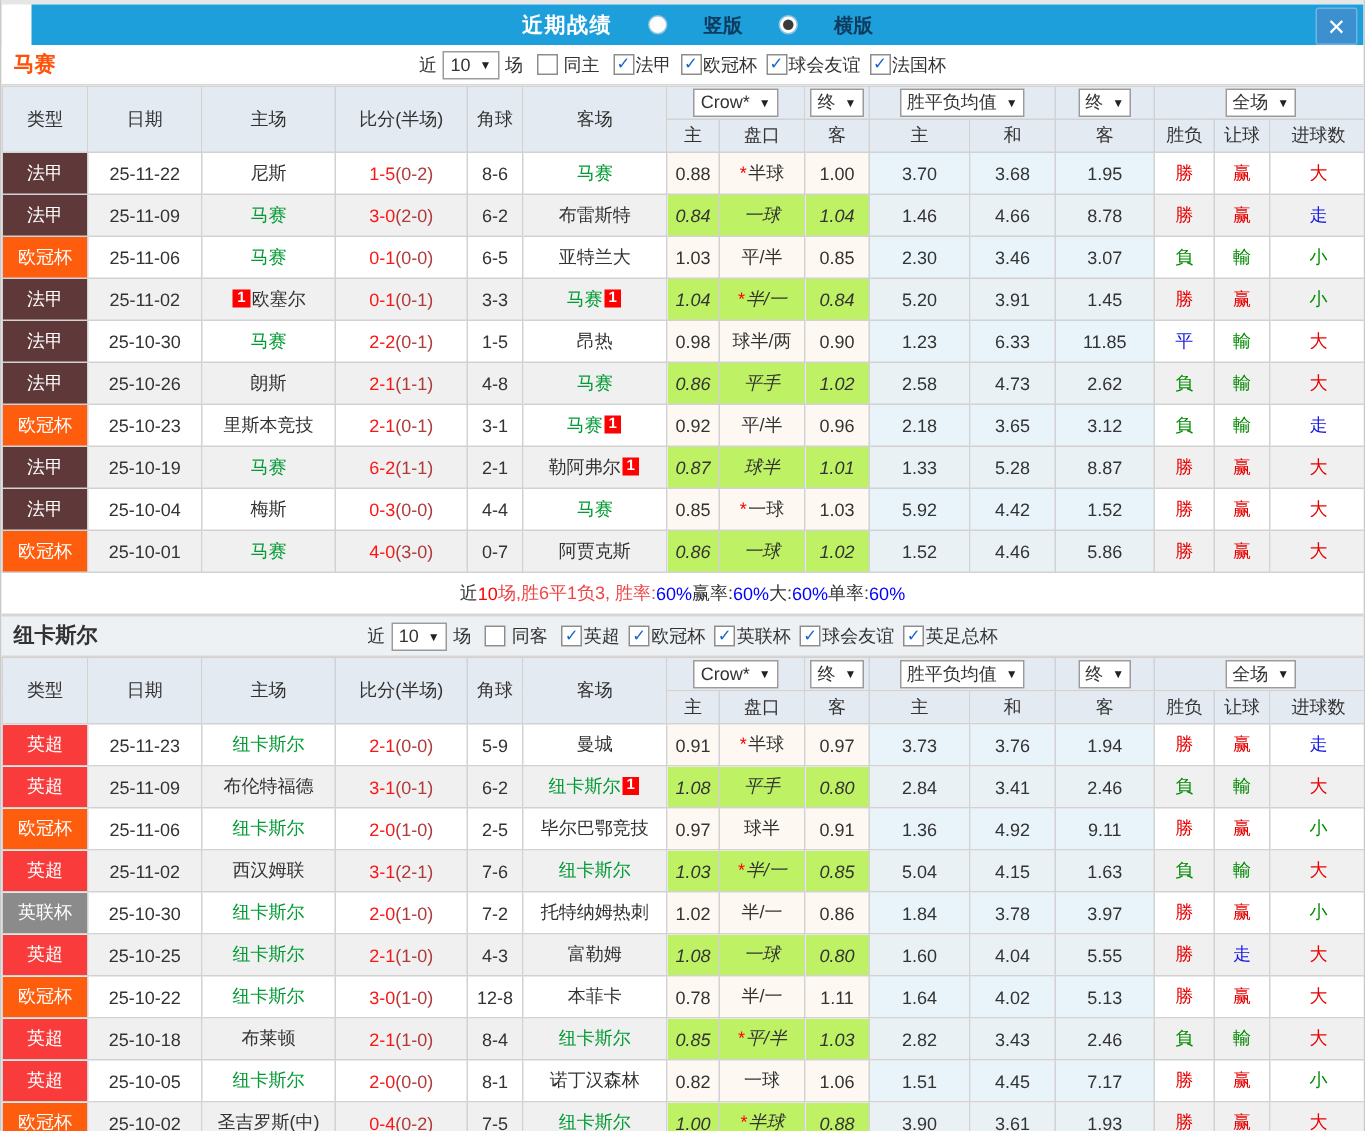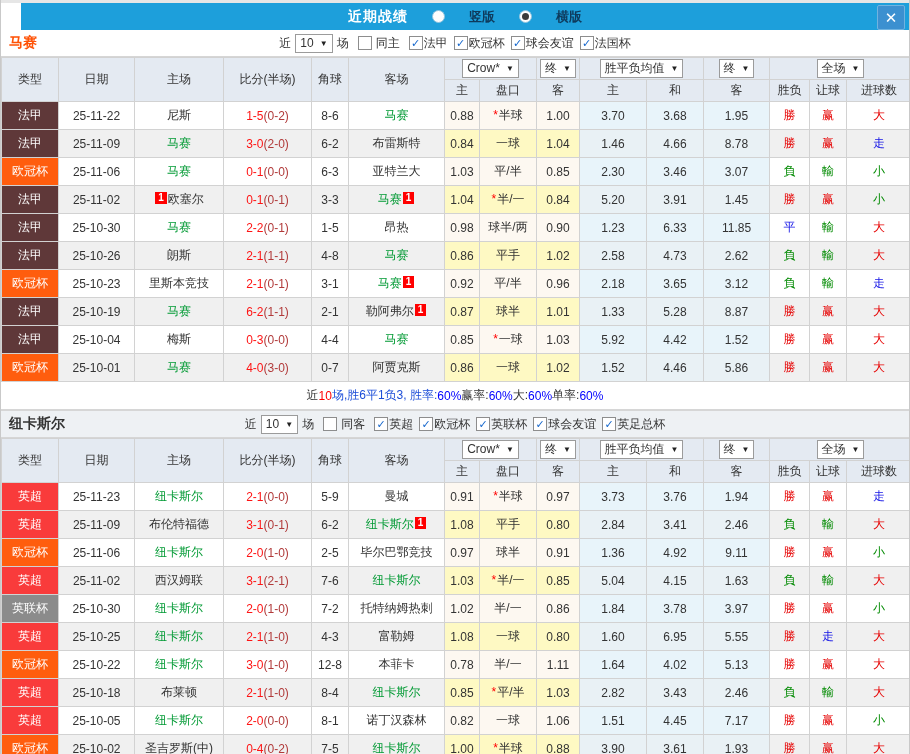--- a/index.html
+++ b/index.html
@@ -20,21 +20,21 @@
   .select-box{display:inline-flex;align-items:center;gap:6px;border:1px solid #9b9b9b;background:#fff;padding:1px 4px;font-size:12px;height:15px;line-height:15px;cursor:pointer;}
   .caret{font-size:8px;color:#222;}
   .checkbox{width:12px;height:12px;border:1px solid #8d8d8d;background:#fff;display:inline-flex;align-items:center;justify-content:center;font-size:11px;font-weight:bold;color:#1466cc;line-height:1;cursor:pointer;margin-left:5px;}
   table{border-collapse:collapse;table-layout:fixed;width:910px;font-size:12px;}
   th,td{border:1px solid #d2d2d2;text-align:center;overflow:hidden;white-space:nowrap;padding:0;}
   thead th{background:#e4eaf2;font-weight:normal;color:#333;height:21px;}
   tbody td{height:27px;color:#333;background:#fff;}
   tr.alt td{background:#f0f0f0;}
   td.type{color:#fff;}
   td.ah{background:#fdf8f1;}
-  tr.alt td.ah{background:#fef9c3;}
+  tr.alt td.ah{background:#bef264;font-style:italic;}
   td.eu{background:#e8f4fa;}
   tr.alt td.eu{background:#e9f1f5;}
   .c-red{color:#e60000;}
   .c-green{color:#008a00;}
   .c-blue{color:#1414e6;}
   .score-main{color:#ff1414;}
   .score-half{color:#b13a3a;}
   .team-green{color:#029a34;}
   .star{color:#ff0000;margin-right:1px;}
   .badge1{display:inline-block;background:#ff0000;color:#fff;font-size:10px;line-height:12px;padding:0 3px;font-weight:bold;margin:0 1px;vertical-align:2px;}
@@ -181,21 +181,21 @@
           <td class="eu">8.78</td>
           <td class="c-red">勝</td>
           <td class="c-red">赢</td>
           <td class="c-blue">走</td>
         </tr>
         <tr>
           <td class="type" style="background: rgb(255, 93, 14);">欧冠杯</td>
           <td>25-11-06</td>
           <td><span class="team-green">马赛</span></td>
           <td><span class="score-main">0-1</span><span class="score-half">(0-0)</span></td>
-          <td>6-3</td>
+          <td>6-5</td>
           <td><span class="">亚特兰大</span></td>
           <td class="ah">1.03</td>
           <td class="ah">平/半</td>
           <td class="ah">0.85</td>
           <td class="eu">2.30</td>
           <td class="eu">3.46</td>
           <td class="eu">3.07</td>
           <td class="c-green">負</td>
           <td class="c-green">輸</td>
           <td class="c-green">小</td>
@@ -318,21 +318,21 @@
           <td class="c-red">勝</td>
           <td class="c-red">赢</td>
           <td class="c-red">大</td>
         </tr>
       </tbody>
   </table>
 
   <div class="summary">
       <span style="color: rgb(51, 51, 51);">近</span>
       <span style="color: rgb(255, 0, 0);">10</span>
-      <span style="color: #1d4ed8; text-align: center;">场,胜6平1负3, 胜率:</span>
+      <span style="color: #ef4444; text-align: center;">场,胜6平1负3, 胜率:</span>
       <span style="color: rgb(0, 0, 255);">60%</span>
       <span style="color: rgb(51, 51, 51);"> 赢率:</span>
       <span style="color: rgb(0, 0, 255);">60%</span>
       <span style="color: rgb(51, 51, 51);"> 大:</span>
       <span style="color: rgb(0, 0, 255);">60%</span>
       <span style="color: rgb(51, 51, 51);"> 单率:</span>
       <span style="color: rgb(0, 0, 255);">60%</span>
     </div>
 
   <div class="section-bar s2">
@@ -520,21 +520,21 @@
           <td class="type" style="background: rgb(249, 59, 59);">英超</td>
           <td>25-10-25</td>
           <td><span class="team-green">纽卡斯尔</span></td>
           <td><span class="score-main">2-1</span><span class="score-half">(1-0)</span></td>
           <td>4-3</td>
           <td><span class="">富勒姆</span></td>
           <td class="ah">1.08</td>
           <td class="ah">一球</td>
           <td class="ah">0.80</td>
           <td class="eu">1.60</td>
-          <td class="eu">6.95</td>
+          <td class="eu">4.04</td>
           <td class="eu">5.55</td>
           <td class="c-red">勝</td>
           <td class="c-blue">走</td>
           <td class="c-red">大</td>
         </tr>
         <tr>
           <td class="type" style="background: rgb(255, 93, 14);">欧冠杯</td>
           <td>25-10-22</td>
           <td><span class="team-green">纽卡斯尔</span></td>
           <td><span class="score-main">3-0</span><span class="score-half">(1-0)</span></td>

